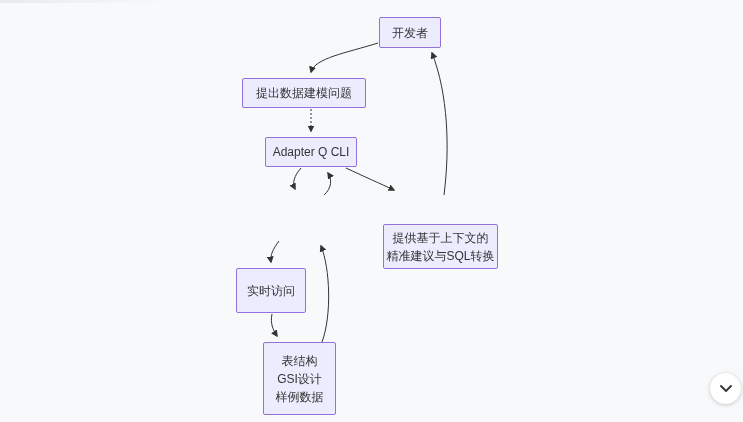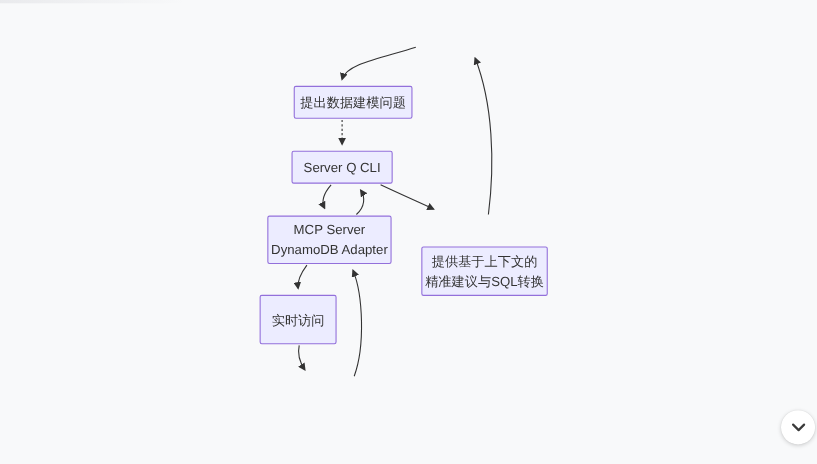--- a/index.html
+++ b/index.html
@@ -41,21 +41,21 @@
     flex-direction: column;
     align-items: center;
     justify-content: center;
     font-size: 12px;
     line-height: 18px;
     color: #333333;
     text-align: center;
     white-space: nowrap;
   }
   #n-developer { left: 379px; top: 17px;  width: 62px;  height: 31px; }
-  #n-question  { left: 267px; top: 78px;  width: 108px; height: 30px; }
+  #n-question  { left: 242px; top: 78px;  width: 124px; height: 30px; }
   #n-qcli      { left: 265px; top: 137px; width: 92px;  height: 30px; }
   #n-mcp       { left: 243px; top: 196px; width: 113px; height: 44px; }
   #n-advice    { left: 383px; top: 196px; width: 115px; height: 45px; margin-top: 28px; }
   #n-realtime  { left: 236px; top: 268px; width: 70px;  height: 45px; justify-content: center; }
   #n-schema    { left: 263px; top: 342px; width: 73px;  height: 73px; }
   .scroll-btn {
     position: absolute;
     left: 710px; top: 373px;
     width: 31px; height: 31px;
     border-radius: 50%;
@@ -86,43 +86,47 @@
     <path class="edge dashed" marker-end="url(#arrow)" d="M311,109 L311,131"></path>
     <path class="edge" marker-end="url(#arrow)" d="M301,168 C294,176 292,183 295,189"></path>
     <path class="edge" marker-end="url(#arrow)" d="M324,195 C332,188 332,179 328,173"></path>
     <path class="edge" marker-end="url(#arrow)" d="M346,168 C363,176 381,184 394,190"></path>
     <path class="edge" marker-end="url(#arrow)" d="M444,195 C450,148 448,94 432,53"></path>
     <path class="edge" marker-end="url(#arrow)" d="M279,241 C273,249 270,255 271,262"></path>
     <path class="edge" marker-end="url(#arrow)" d="M272,314 C270,323 273,330 277,336"></path>
     <path class="edge" marker-end="url(#arrow)" d="M322,342 C332,315 330,268 321,246"></path>
   </svg>
 
+  <div class="node" id="n-developer">
+    <span>开发者</span>
+  </div>
 
   <div class="node" id="n-question">
     <span>提出数据建模问题</span>
   </div>
 
   <div class="node" id="n-qcli">
-    <span>Server Q CLI</span>
+    <span>Adapter Q CLI</span>
   </div>
 
-  <div class="node" id="n-mcp">
-    <span>MCP Server</span>
-    <span>DynamoDB Adapter</span>
-  </div>
 
   <div class="node" id="n-advice">
     <span>提供基于上下文的</span>
     <span>精准建议与SQL转换</span>
   </div>
 
   <div class="node" id="n-realtime">
     <span>实时访问</span>
   </div>
 
+  <div class="node" id="n-schema">
+    <span>表结构</span>
+    <span>GSI设计</span>
+    <span>样例数据</span>
+  </div>
 
   <button class="scroll-btn">
     <svg width="14" height="9" viewBox="0 0 14 9">
       <polyline points="2,2 7,7 12,2" fill="none" stroke="#3a3a3a" stroke-width="2" stroke-linecap="round" stroke-linejoin="round"></polyline>
     </svg>
   </button>
 
 </div>
 
 </body></html>

